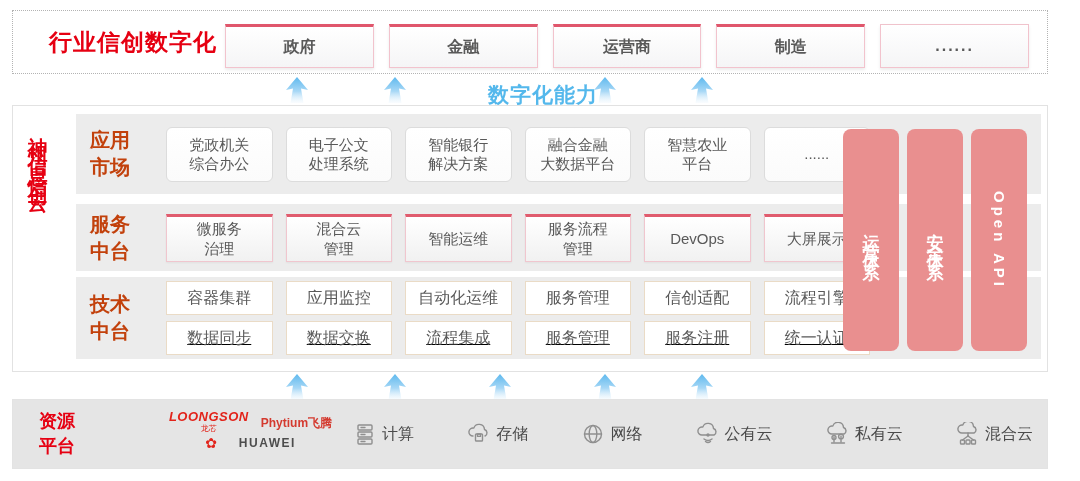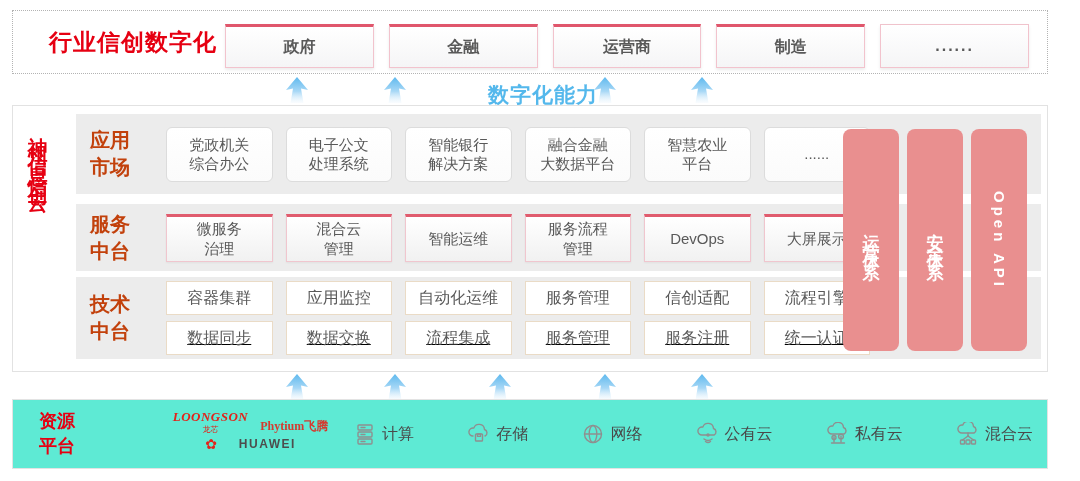--- a/index.html
+++ b/index.html
@@ -43,25 +43,25 @@
   .tech-box{flex:1;height:32px;background:#ffffff;border:1px solid #eadbc6;display:flex;align-items:center;
             justify-content:center;font-size:16px;color:#595959;}
   .pillar{position:absolute;top:23px;width:56px;height:222px;background:#e98f8f;border-radius:8px;
           display:flex;align-items:center;justify-content:center;color:#fff;font-weight:bold;
           writing-mode:vertical-rl;text-orientation:upright;letter-spacing:10px;font-size:17px;line-height:1;}
   .pillar.p1{left:830px;}
   .pillar.p2{left:894px;}
   .pillar.p3{left:958px;text-orientation:mixed;letter-spacing:4px;font-size:15px;}
 
   
-  .sec-bottom{position:absolute;left:12px;top:399px;width:1034px;height:68px;border:1px solid #e3e3e3;background:#5eead4;}
+  .sec-bottom{position:absolute;left:12px;top:399px;width:1034px;height:68px;border:1px solid #e3e3e3;background:#e5e5e5;}
   .bottom-title{position:absolute;left:26px;top:0;height:100%;display:flex;align-items:center;font-size:18px;
                 font-weight:bold;color:#e60012;white-space:pre-line;line-height:1.4;}
   .vendors{position:absolute;left:150px;top:9px;width:175px;}
-  .vendor-row1{display:flex;gap:12px;align-items:flex-end;justify-content:center;font-family:Liberation Serif, serif;}
+  .vendor-row1{display:flex;gap:12px;align-items:center;justify-content:center;}
   .loongson{text-align:center;}
   .loongson .en{font-style:italic;font-weight:bold;font-size:13px;color:#e2231a;letter-spacing:.5px;}
   .loongson .cn{font-size:8px;color:#e2231a;margin-top:-1px;}
   .phytium{font-weight:bold;font-size:12px;color:#d43a2f;margin-top:3px;}
   .huawei{display:flex;align-items:center;justify-content:center;gap:4px;margin-top:2px;}
   .huawei .petal{color:#e2231a;font-size:14px;line-height:1;}
   .huawei .word{font-weight:bold;font-size:12px;color:#4d4d4d;letter-spacing:1.5px;padding-left:18px;}
   .resources{position:absolute;left:340px;right:14px;top:0;height:100%;display:flex;align-items:center;justify-content:space-between;}
   .res-item{display:flex;align-items:center;gap:5px;font-size:16px;color:#4a4a4a;}
   .res-item svg{stroke:#8f8f8f;fill:none;stroke-width:1.4;stroke-linecap:round;stroke-linejoin:round;}

